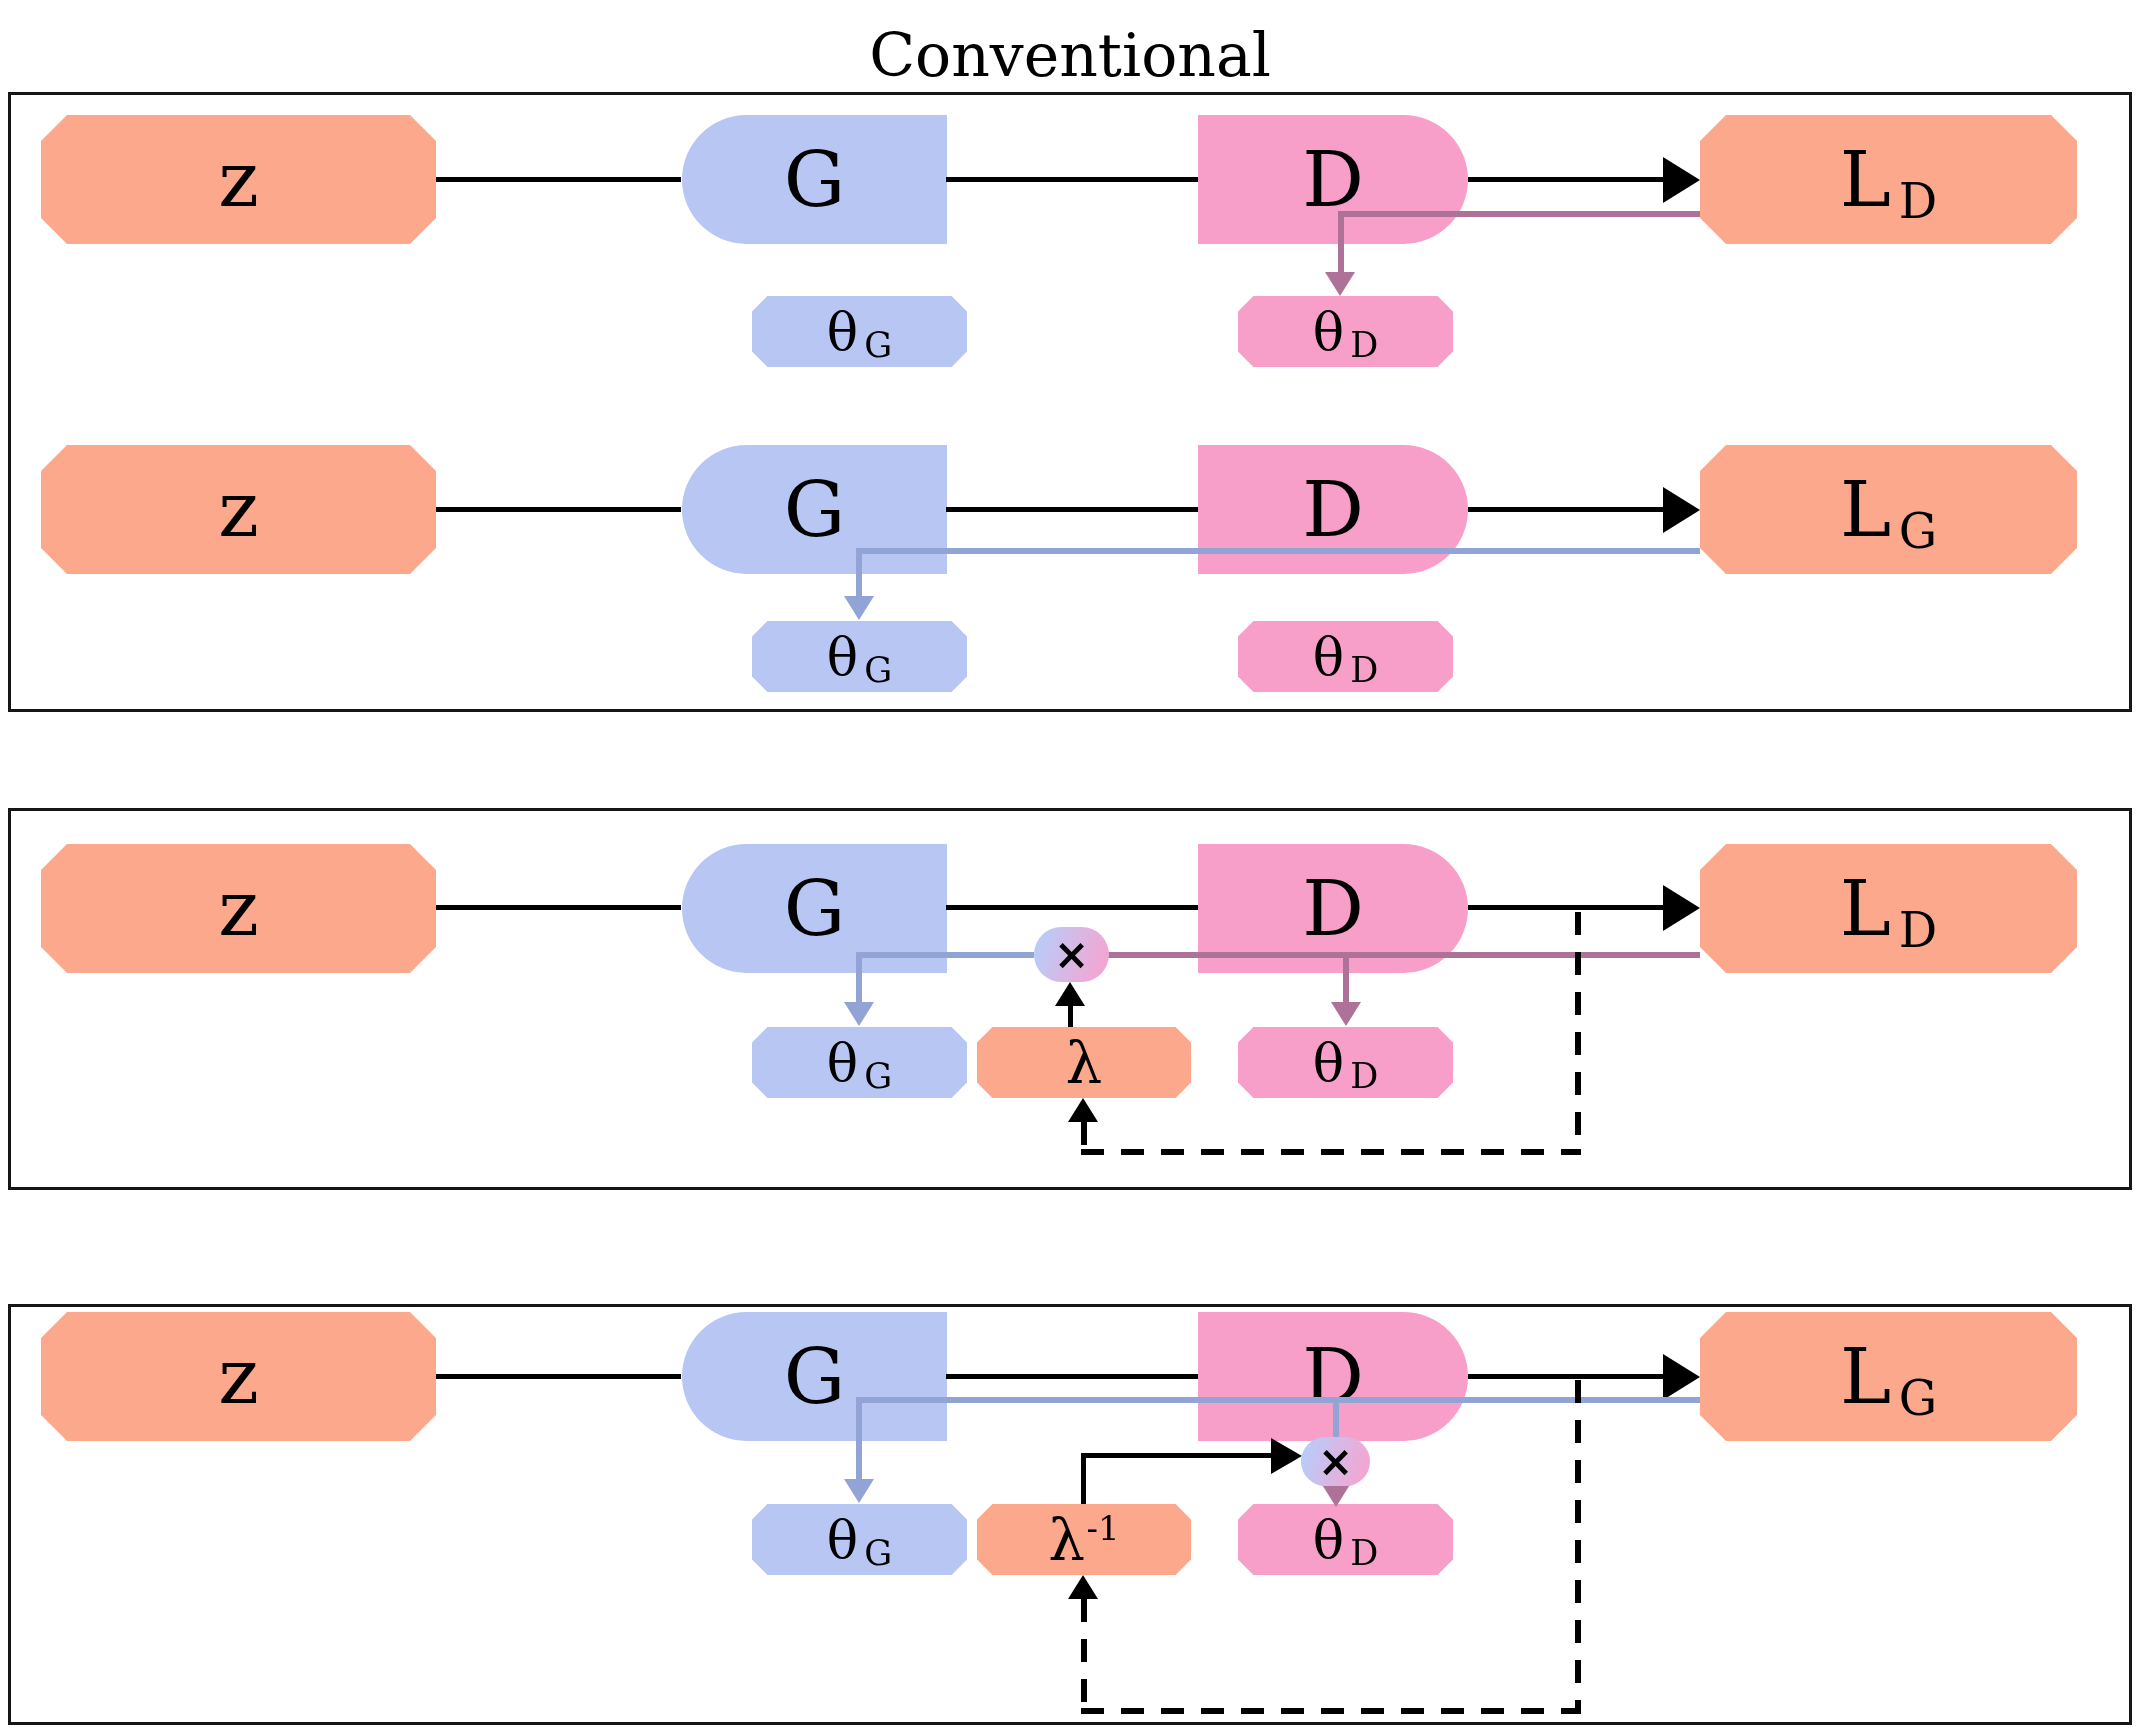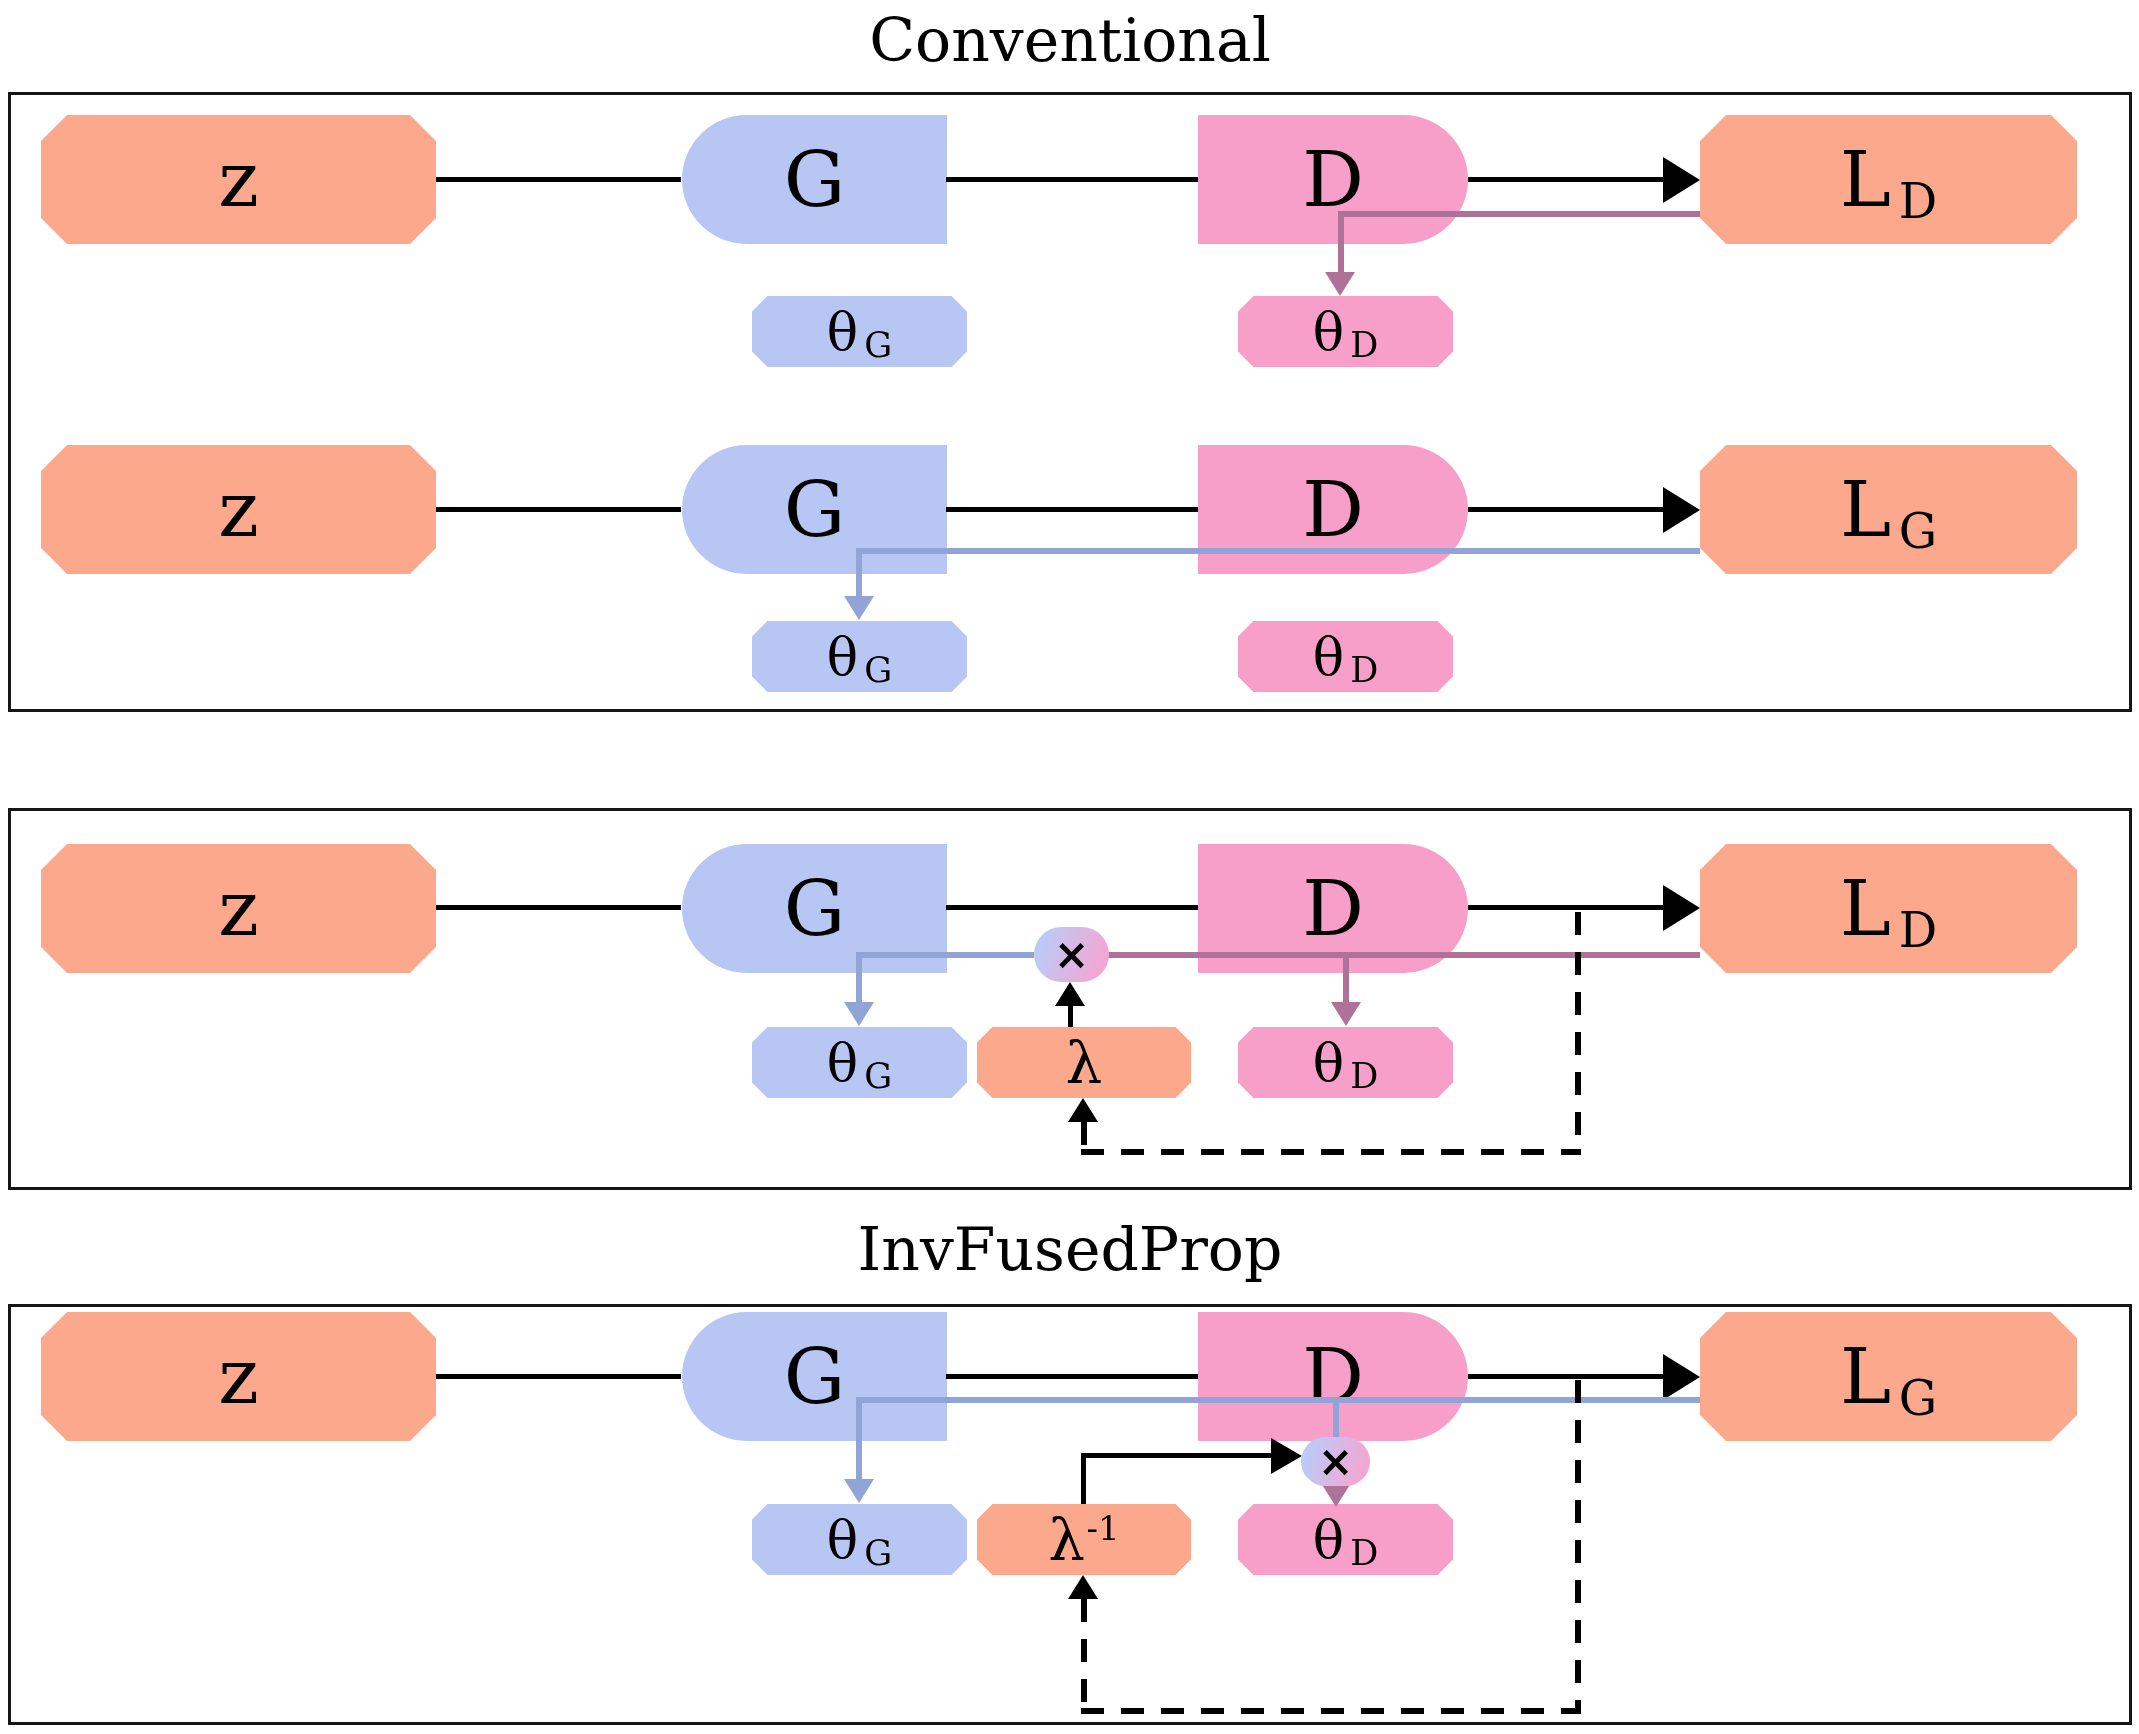--- a/index.html
+++ b/index.html
@@ -42,22 +42,21 @@
   .dash-h{position:absolute;height:6.2px;background:repeating-linear-gradient(90deg,#000 0 23px,transparent 23px 40px);z-index:2}
   .dash-v{position:absolute;width:6.2px;background:repeating-linear-gradient(180deg,#000 0 23px,transparent 23px 40px);z-index:2}
 
   .times{position:absolute;display:flex;align-items:center;justify-content:center;background:linear-gradient(110deg,#bdc9f6 15%,#f2a7d3 85%);border-radius:34px;z-index:3;font-family:"DejaVu Sans",sans-serif;font-weight:bold;font-size:42px;color:#000}
 </style>
 </head>
 <body>
 
 <div class="stage">
 
-  <div class="title" style="top:5px">Conventional</div>
-  <div class="title" style="top:1214px">InvFusedProp</div>
+  <div class="title" style="top:20px">Conventional</div>
 
   <div class="panel" style="top:92px;height:614px"></div>
   <div class="panel" style="top:808px;height:376px"></div>
   <div class="panel" style="top:1304px;height:415px"></div>
 
   <div class="node salmon oct-b" style="left:41px;top:115px;width:395px;height:129px">
     <span class="lbl f100">z</span>
   </div>
   <div class="node blue gshape" style="left:682px;top:115px;width:265px;height:129px">
     <span class="lbl f100">G</span>

